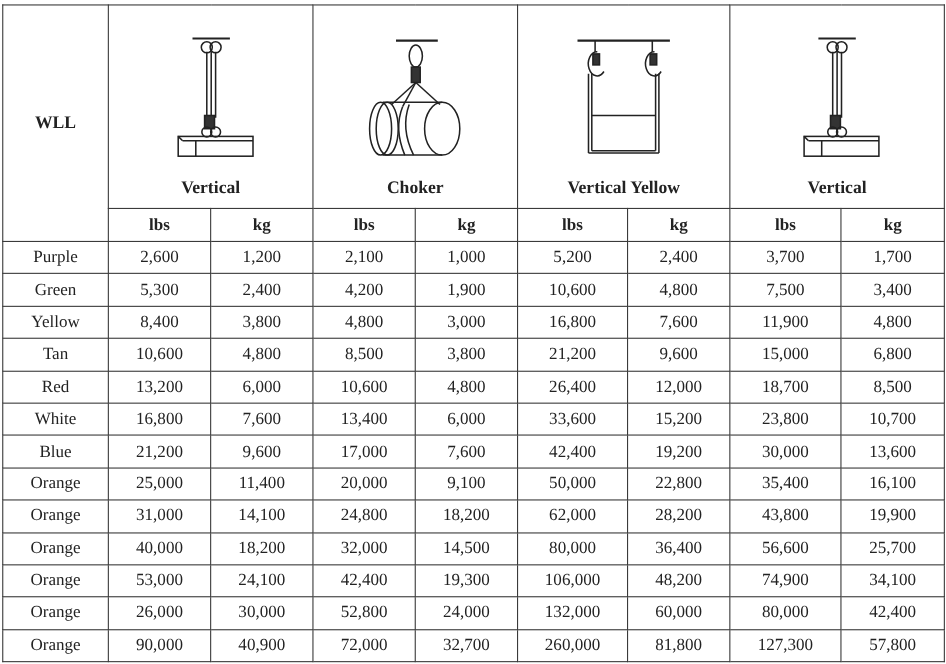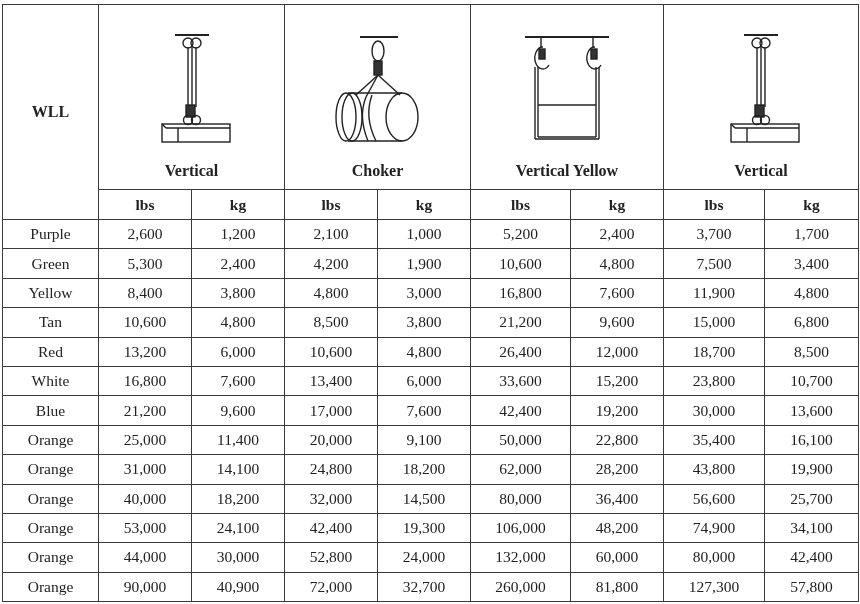--- a/index.html
+++ b/index.html
@@ -268,21 +268,21 @@
         <td>24,100</td>
         <td>42,400</td>
         <td>19,300</td>
         <td>106,000</td>
         <td>48,200</td>
         <td>74,900</td>
         <td>34,100</td>
       </tr>
       <tr class="data-row">
         <td>Orange</td>
-        <td>44,000</td>
+        <td>26,000</td>
         <td>30,000</td>
         <td>52,800</td>
         <td>24,000</td>
         <td>132,000</td>
         <td>60,000</td>
         <td>80,000</td>
         <td>42,400</td>
       </tr>
       <tr class="data-row">
         <td>Orange</td>

